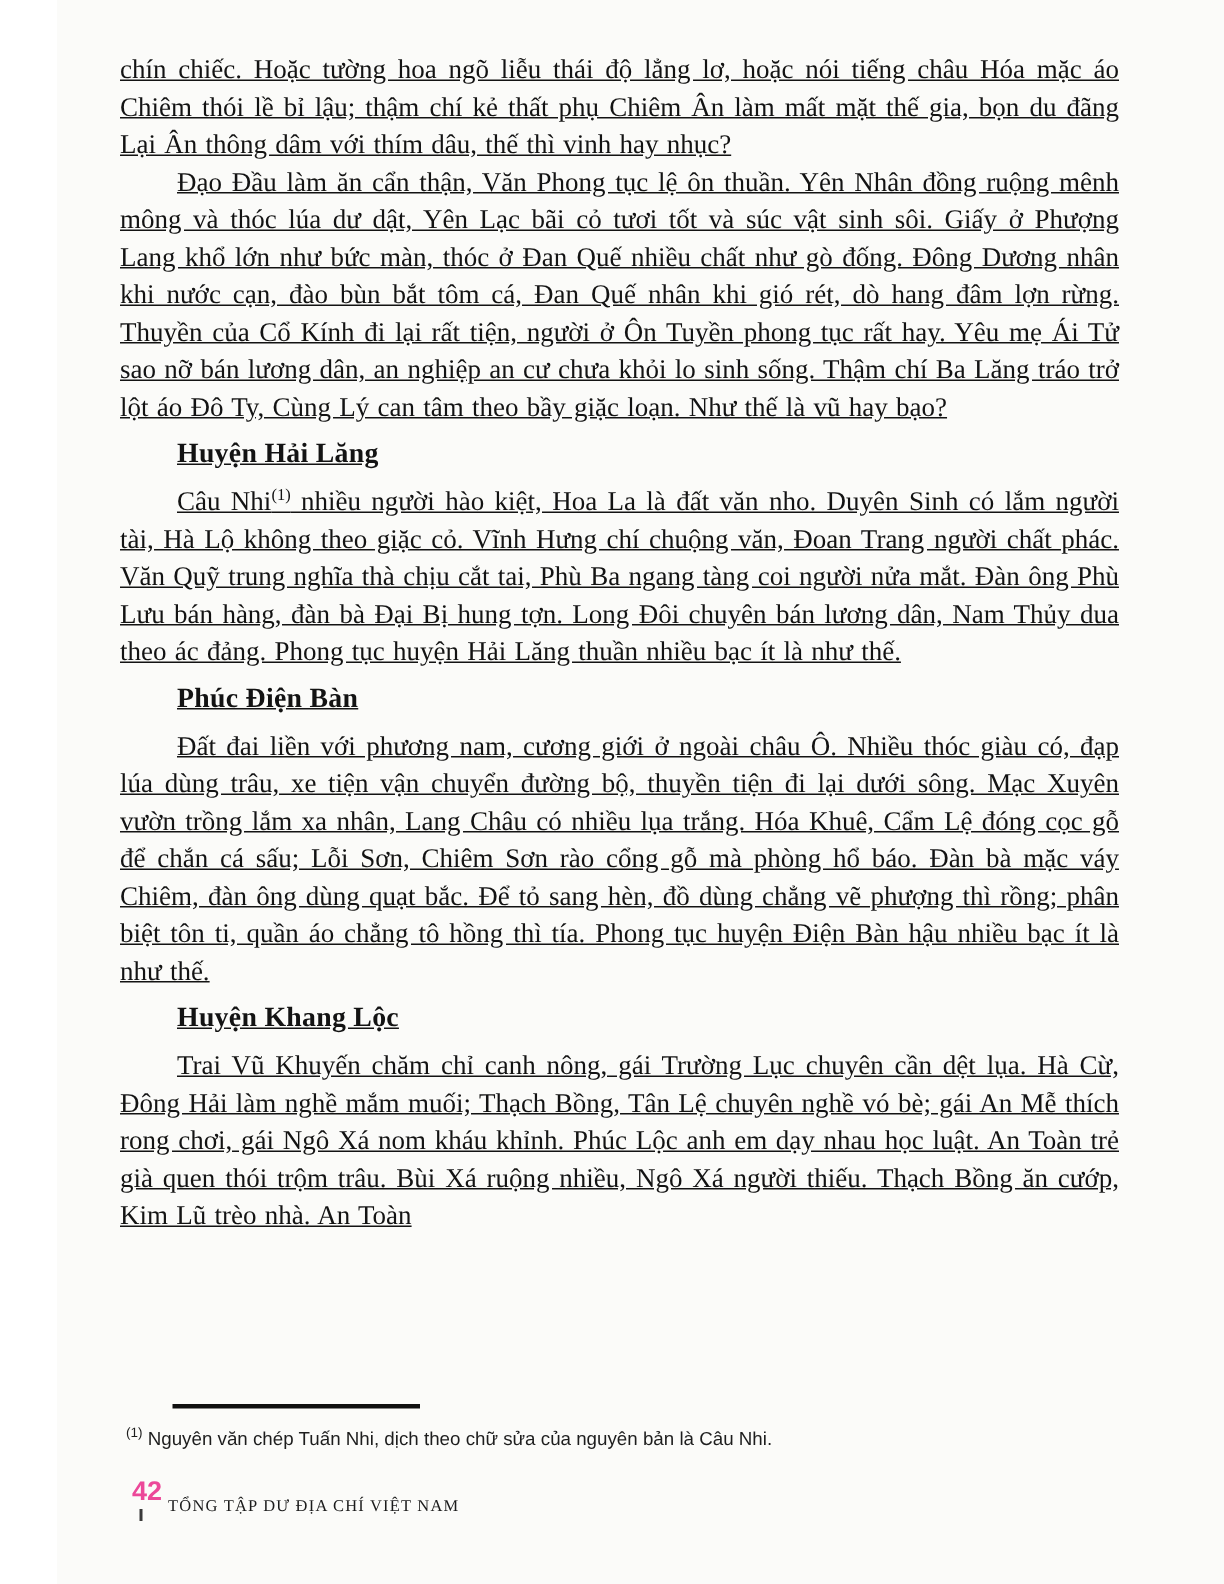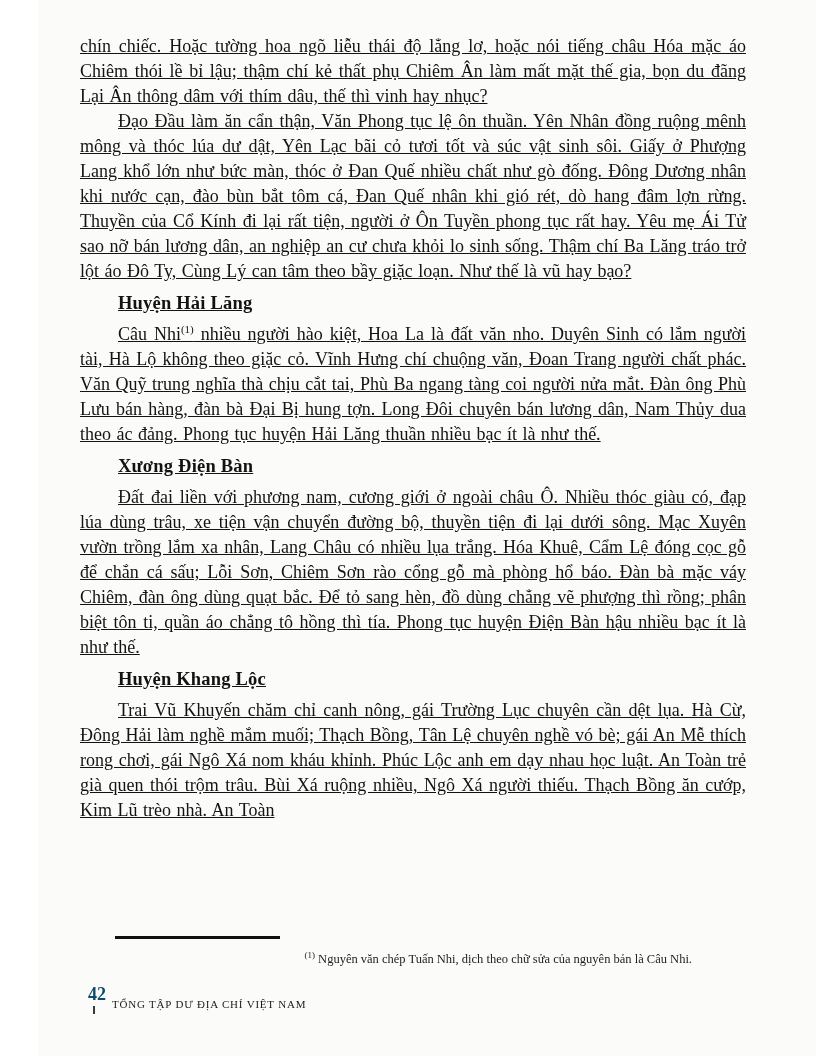--- a/index.html
+++ b/index.html
@@ -53,39 +53,38 @@
   .fn-rule {
     position: absolute;
     left: 115px;
     top: 936px;
     width: 165px;
     height: 3px;
     background: #101010;
   }
   .footnote {
     position: absolute;
-    left: 72px;
+    left: 84px;
     top: 950px;
     width: 620px;
-    font-family: Liberation Serif, serif;
+    font-family: Liberation Sans, sans-serif;
     font-size: 12.5px;
     color: #1d1d1d;
-    text-align: right;
   }
   .footnote sup {
     font-size: 9px;
   }
   .page-num {
     position: absolute;
     left: 88px;
     top: 984px;
-    font-family: Liberation Serif, serif;
+    font-family: Liberation Sans, sans-serif;
     font-size: 18px;
     font-weight: bold;
-    color: #0c4a6e;
+    color: #ec4899;
   }
   .page-tick {
     position: absolute;
     left: 93px;
     top: 1006px;
     width: 2px;
     height: 8px;
     background: #3a3a3a;
   }
   .book-title {
@@ -106,21 +105,21 @@
 
 <div class="content">
 
   <p class="body">chín chiếc. Hoặc tường hoa ngõ liễu thái độ lẳng lơ, hoặc nói tiếng châu Hóa mặc áo Chiêm thói lề bỉ lậu; thậm chí kẻ thất phụ Chiêm Ân làm mất mặt thế gia, bọn du đãng Lại Ân thông dâm với thím dâu, thế thì vinh hay nhục?</p>
 
   <p class="body indent">Đạo Đầu làm ăn cẩn thận, Văn Phong tục lệ ôn thuần. Yên Nhân đồng ruộng mênh mông và thóc lúa dư dật, Yên Lạc bãi cỏ tươi tốt và súc vật sinh sôi. Giấy ở Phượng Lang khổ lớn như bức màn, thóc ở Đan Quế nhiều chất như gò đống. Đông Dương nhân khi nước cạn, đào bùn bắt tôm cá, Đan Quế nhân khi gió rét, dò hang đâm lợn rừng. Thuyền của Cổ Kính đi lại rất tiện, người ở Ôn Tuyền phong tục rất hay. Yêu mẹ Ái Tử sao nỡ bán lương dân, an nghiệp an cư chưa khỏi lo sinh sống. Thậm chí Ba Lăng tráo trở lột áo Đô Ty, Cùng Lý can tâm theo bầy giặc loạn. Như thế là vũ hay bạo?</p>
 
   <h2 class="section">Huyện Hải Lăng</h2>
   <p class="body indent"><span>Câu Nhi</span><sup class="fn-ref">(1)</sup><span> nhiều người hào kiệt, Hoa La là đất văn nho. Duyên Sinh có lắm người tài, Hà Lộ không theo giặc cỏ. Vĩnh Hưng chí chuộng văn, Đoan Trang người chất phác. Văn Quỹ trung nghĩa thà chịu cắt tai, Phù Ba ngang tàng coi người nửa mắt. Đàn ông Phù Lưu bán hàng, đàn bà Đại Bị hung tợn. Long Đôi chuyên bán lương dân, Nam Thủy dua theo ác đảng. Phong tục huyện Hải Lăng thuần nhiều bạc ít là như thế.</span></p>
 
-  <h2 class="section">Xương Điện Bàn</h2>
+  <h2 class="section">Phúc Điện Bàn</h2>
   <p class="body indent">Đất đai liền với phương nam, cương giới ở ngoài châu Ô. Nhiều thóc giàu có, đạp lúa dùng trâu, xe tiện vận chuyển đường bộ, thuyền tiện đi lại dưới sông. Mạc Xuyên vườn trồng lắm xa nhân, Lang Châu có nhiều lụa trắng. Hóa Khuê, Cẩm Lệ đóng cọc gỗ để chắn cá sấu; Lỗi Sơn, Chiêm Sơn rào cổng gỗ mà phòng hổ báo. Đàn bà mặc váy Chiêm, đàn ông dùng quạt bắc. Để tỏ sang hèn, đồ dùng chẳng vẽ phượng thì rồng; phân biệt tôn ti, quần áo chẳng tô hồng thì tía. Phong tục huyện Điện Bàn hậu nhiều bạc ít là như thế.</p>
 
   <h2 class="section">Huyện Khang Lộc</h2>
   <p class="body indent">Trai Vũ Khuyến chăm chỉ canh nông, gái Trường Lục chuyên cần dệt lụa. Hà Cừ, Đông Hải làm nghề mắm muối; Thạch Bồng, Tân Lệ chuyên nghề vó bè; gái An Mễ thích rong chơi, gái Ngô Xá nom kháu khỉnh. Phúc Lộc anh em dạy nhau học luật. An Toàn trẻ già quen thói trộm trâu. Bùi Xá ruộng nhiều, Ngô Xá người thiếu. Thạch Bồng ăn cướp, Kim Lũ trèo nhà. An Toàn</p>
 
 </div>
 
 <div class="fn-rule"></div>
 
 <div class="footnote"><sup>(1)</sup><span> Nguyên văn chép Tuấn Nhi, dịch theo chữ sửa của nguyên bản là Câu Nhi.</span></div>

